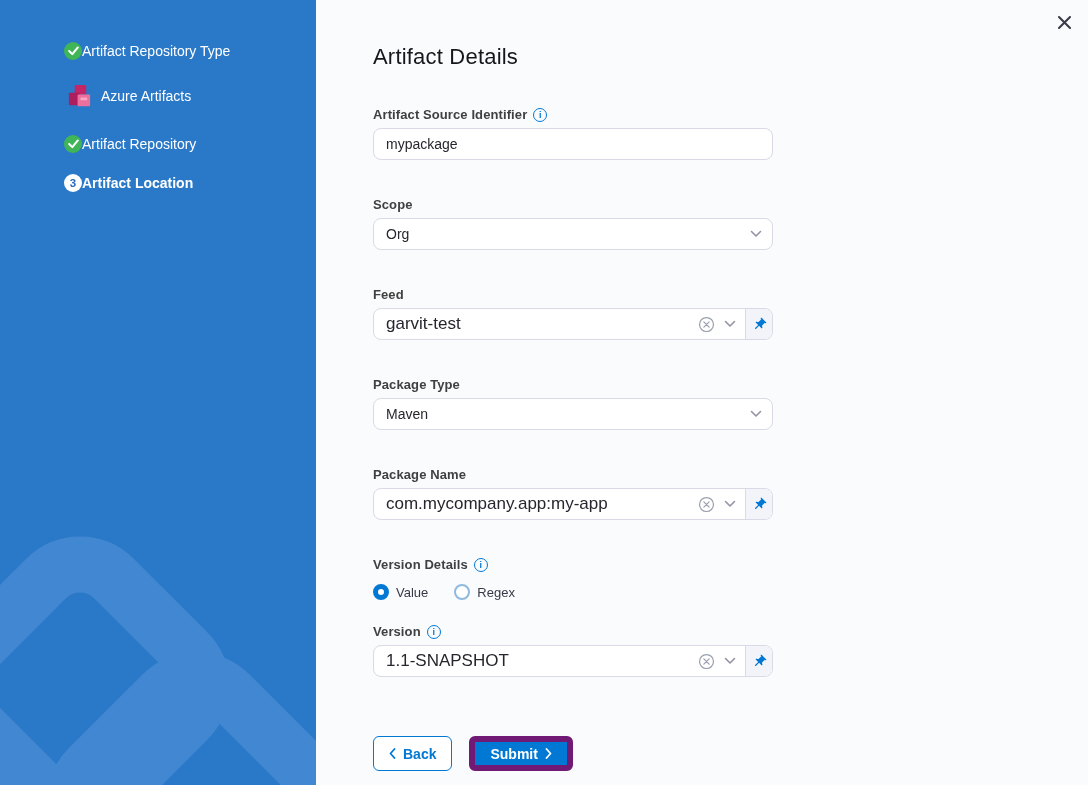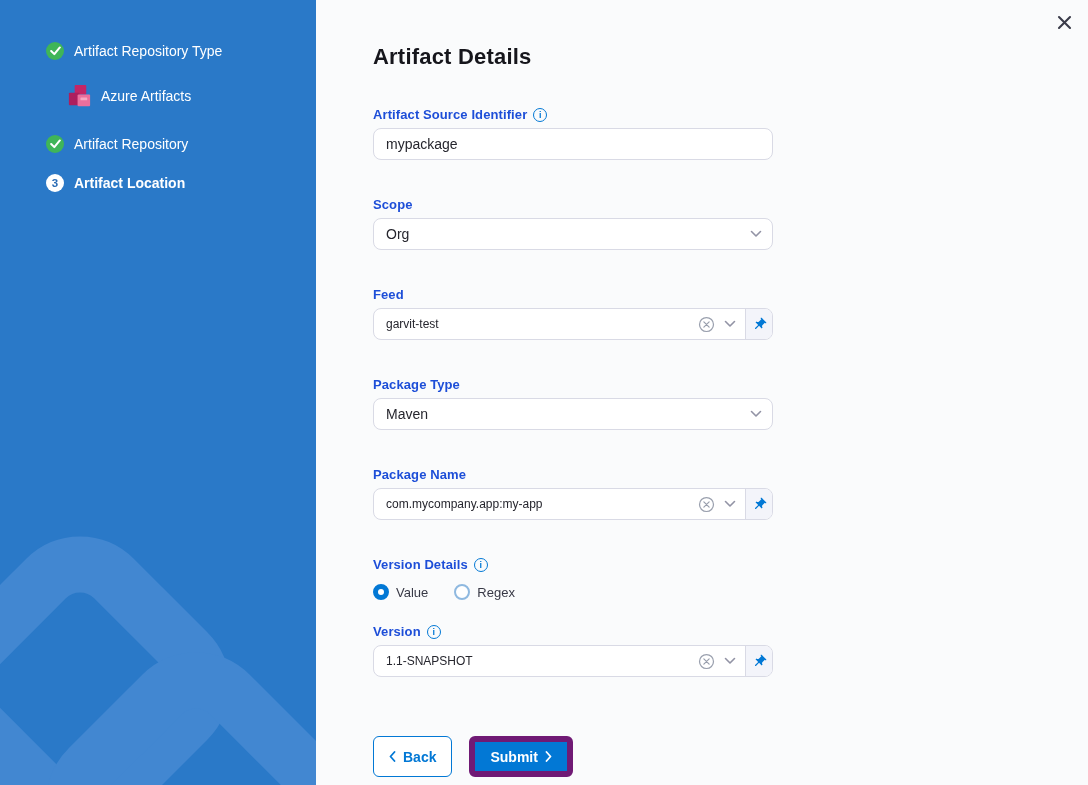--- a/index.html
+++ b/index.html
@@ -16,22 +16,22 @@
     position: relative;
     width: 316px; height: 785px;
     background: #2a79c8;
     overflow: hidden;
     padding-top: 42px;
     flex-shrink: 0;
   }
   .watermark { position: absolute; left: 0; bottom: -60px; pointer-events: none; }
   .step {
     position: relative;
-    display: flex; align-items: center; gap: 10px;
-    padding-left: 46px; height: 18px; margin-bottom: 21px;
+    display: flex; align-items: center; 
+    padding-left: 64px; height: 18px; margin-bottom: 21px;
     cursor: pointer;
   }
   .step-label { color: #ffffff; font-size: 14px; }
   .step-label.bold { font-weight: bold; text-align: right; }
   .check-circle {
     width: 18px; height: 18px; border-radius: 50%;
     background: #3fb558; display: inline-flex; align-items: center; justify-content: center;
     flex-shrink: 0;
   }
   .num-circle {
@@ -48,26 +48,26 @@
   .substep .step-label { font-size: 14px; }
 
   
   .panel { position: relative; flex: 1; background: #fafbfc; padding: 44px 0 0 57px; }
   .close-btn {
     position: absolute; top: 12px; right: 14px;
     width: 20px; height: 20px;
     background: none; border: none; cursor: pointer;
     display: flex; align-items: center; justify-content: center;
   }
-  .page-title { font-size: 22px; font-weight: bold; color: #16161c; margin-bottom: 37px; letter-spacing: .2px; }
+  .page-title { font-size: 22px; font-weight: normal; color: #16161c; margin-bottom: 37px; letter-spacing: .2px; }
 
   .form { width: 400px; }
   .field { margin-bottom: 37px; }
   .label-row { display: flex; align-items: center; margin-bottom: 6px; }
-  .flabel { font-size: 13px; font-weight: bold; color: #1d4ed8; letter-spacing: .1px; }
+  .flabel { font-size: 13px; font-weight: bold; color: #404040; letter-spacing: .1px; }
   .info-icon {
     width: 14px; height: 14px; margin-left: 6px;
     border: 1px solid #0278d5; border-radius: 50%;
     color: #0278d5; font-size: 9px; font-weight: bold; font-style: normal;
     display: inline-flex; align-items: center; justify-content: center;
     cursor: pointer; flex-shrink: 0;
   }
   .text-input {
     width: 100%; height: 32px;
     border: 1px solid #d9dae5; border-radius: 8px;
@@ -82,40 +82,40 @@
     display: flex; align-items: center; justify-content: space-between;
     font-size: 14px; color: #26262e; cursor: pointer;
   }
   .combo {
     width: 100%; height: 32px;
     border: 1px solid #d9dae5; border-radius: 8px;
     background: #fff; display: flex; overflow: hidden;
   }
   .combo-main {
     flex: 1; display: flex; align-items: center; gap: 9px;
-    padding: 0 9px 0 12px; font-size: 12px; color: #26262e; cursor: pointer;
+    padding: 0 9px 0 12px; font-size: 17px; color: #26262e; cursor: pointer;
     min-width: 0;
   }
   .combo-value { flex: 1; white-space: nowrap; overflow: hidden; }
   .icon-btn { display: inline-flex; align-items: center; justify-content: center; background: none; border: none; cursor: pointer; padding: 0; flex-shrink: 0; }
   .pin-btn {
     width: 27px; background: #f3f4fa; border: none; border-left: 1px solid #d9dae5;
     display: flex; align-items: center; justify-content: center; cursor: pointer; flex-shrink: 0;
   }
 
   .radio-row { display: flex; align-items: center; gap: 26px; margin-top: 12px; }
   .radio { display: inline-flex; align-items: center; gap: 7px; cursor: pointer; font-size: 13px; color: #383946; }
   .rdot { width: 16px; height: 16px; border-radius: 50%; background: #fff; flex-shrink: 0; }
   .rdot.checked { border: 5px solid #0278d5; }
   .rdot.unchecked { border: 2px solid #8fb9e0; }
 
   .field-version { margin-bottom: 0; }
   .btn-row { display: flex; align-items: center; margin-top: 59px; }
   .btn {
-    height: 41px; border-radius: 6px; padding: 0 15px;
+    height: 35px; border-radius: 6px; padding: 0 15px;
     font-family: "Liberation Sans", sans-serif; font-size: 14px; font-weight: bold;
     display: inline-flex; align-items: center; gap: 7px; cursor: pointer;
   }
   .btn-back { background: #fff; color: #0278d5; border: 1px solid #0278d5; }
   .btn-submit { background: #0278d5; color: #fff; border: 6px solid #701a75; margin-left: 17px; }
 </style>
 </head>
 <body>
 
 <div class="app">

